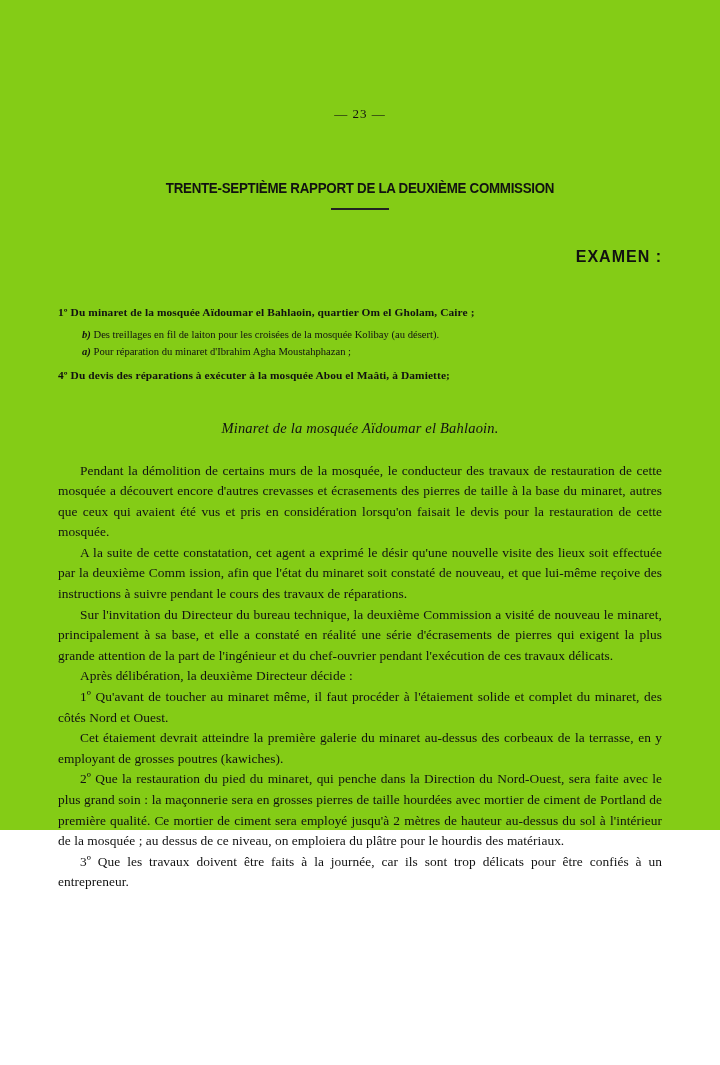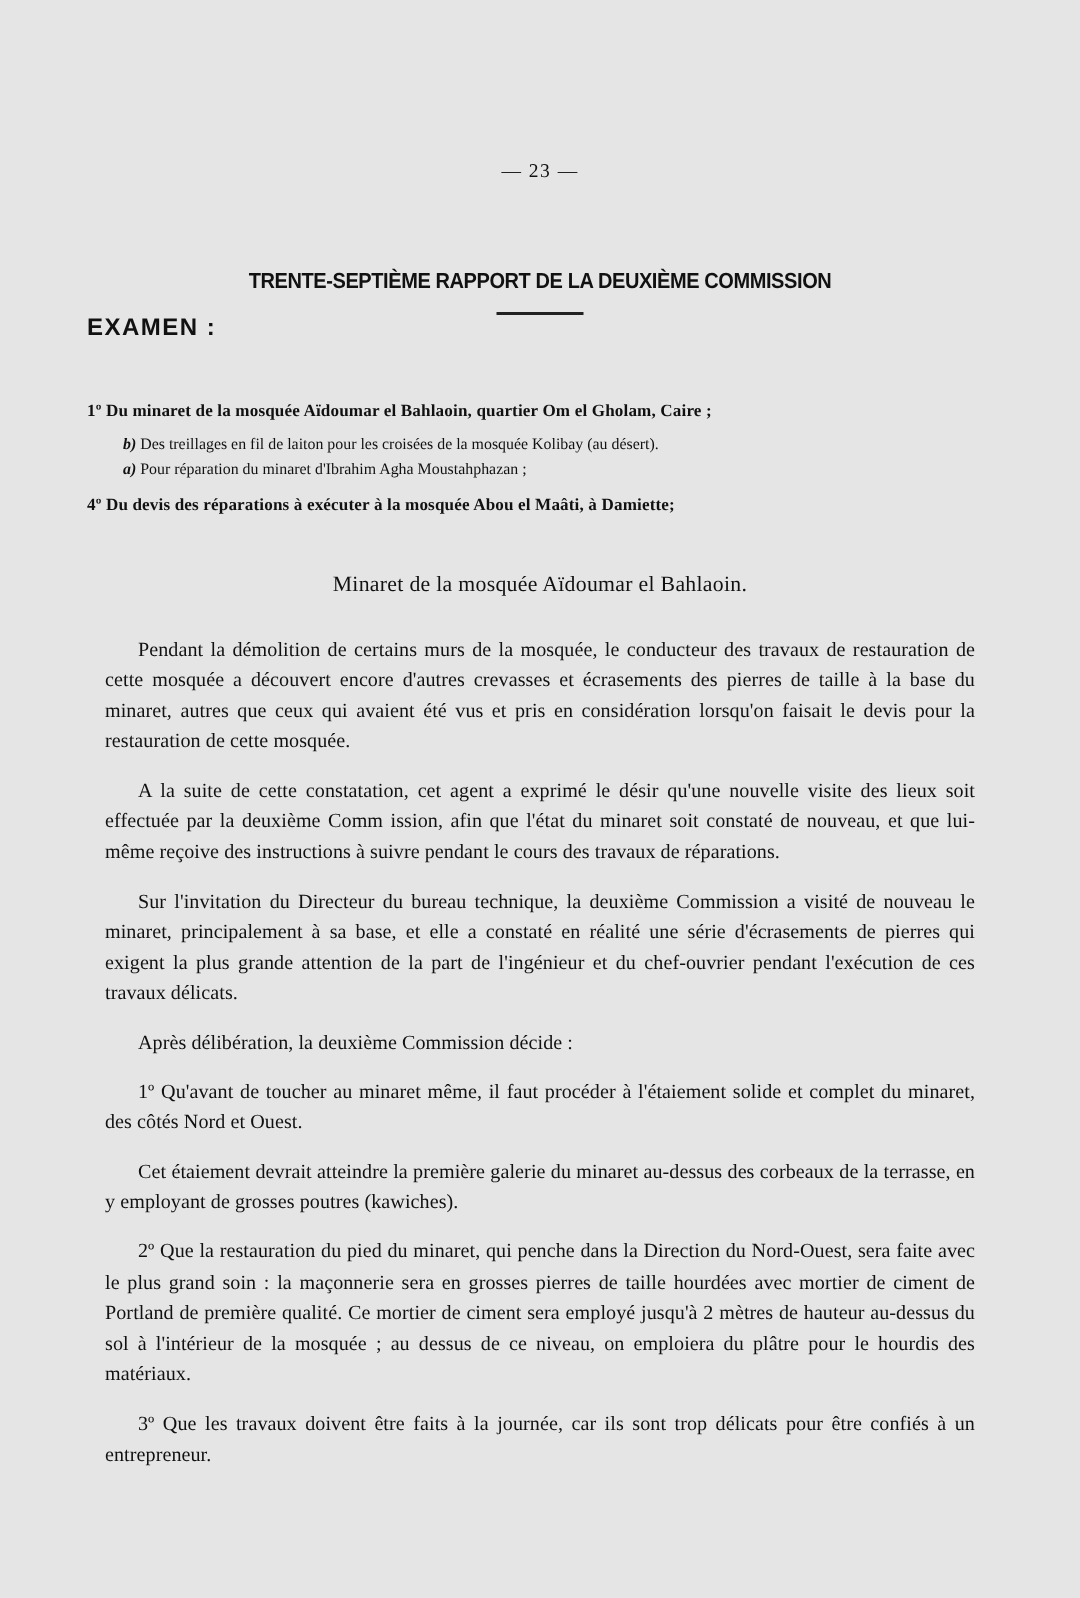--- a/index.html
+++ b/index.html
@@ -13,22 +13,22 @@
     font-family: "Liberation Serif", serif;
     color: #111111;
     position: relative;
     overflow: hidden;
   }
   .page {
     position: absolute;
     left: 0;
     top: 0;
     width: 720px;
-    height: 1065px;
-    background: #e5e5e5;
+    height: 830px;
+    background: #84cc16;
   }
   .content {
     position: absolute;
     left: 58px;
     top: 0;
     width: 604px;
   }
 
   
   .page-number {
@@ -51,21 +51,22 @@
   }
 
   .rule {
     width: 58px;
     height: 1.5px;
     background: #222;
     margin: 12px auto 0 auto;
   }
 
   .examen {
-    text-align: left;
+    text-align: right;
+    margin-top: 38px;
     font-family: "Liberation Sans", sans-serif;
     font-weight: bold;
     font-size: 16px;
     letter-spacing: 1px;
   }
 
   
   .enum {
     margin-top: 38px;
     font-family: "Liberation Serif", serif;
@@ -90,34 +91,35 @@
   .enum .sub .txt {
     font-weight: normal;
     font-style: normal;
   }
   .enum .gap { height: 7px; }
 
   
   .section-subtitle {
     margin-top: 36px;
     text-align: center;
+    font-style: italic;
     font-size: 14.5px;
     letter-spacing: 0.2px;
   }
 
   
   .body {
     margin-top: 24px;
     font-size: 13.4px;
     line-height: 20.6px;
     text-align: justify;
     letter-spacing: 0.05px;
   }
   .body p {
-    margin: 12px;
+    margin: 0;
     text-indent: 22px;
   }
 </style>
 </head>
 <body>
 
 <div class="page">
   <div class="content">
 
     <div class="page-number">— 23 —</div>
@@ -141,21 +143,21 @@
       <div class="gap"></div>
       <div class="item">4º Du devis des réparations à exécuter à la mosquée Abou el Maâti, à Damiette;</div>
     </div>
 
     <div class="section-subtitle">Minaret de la mosquée Aïdoumar el Bahlaoin.</div>
 
     <div class="body">
       <p>Pendant la démolition de certains murs de la mosquée, le conducteur des travaux de restauration de cette mosquée a découvert encore d'autres crevasses et écrasements des pierres de taille à la base du minaret, autres que ceux qui avaient été vus et pris en considération lorsqu'on faisait le devis pour la restauration de cette mosquée.</p>
       <p>A la suite de cette constatation, cet agent a exprimé le désir qu'une nouvelle visite des lieux soit effectuée par la deuxième Comm ission, afin que l'état du minaret soit constaté de nouveau, et que lui-même reçoive des instructions à suivre pendant le cours des travaux de réparations.</p>
       <p>Sur l'invitation du Directeur du bureau technique, la deuxième Commission a visité de nouveau le minaret, principalement à sa base, et elle a constaté en réalité une série d'écrasements de pierres qui exigent la plus grande attention de la part de l'ingénieur et du chef-ouvrier pendant l'exécution de ces travaux délicats.</p>
-      <p>Après délibération, la deuxième Commission décide :</p>
+      <p>Après délibération, la deuxième Directeur décide :</p>
       <p>1º Qu'avant de toucher au minaret même, il faut procéder à l'étaiement solide et complet du minaret, des côtés Nord et Ouest.</p>
       <p>Cet étaiement devrait atteindre la première galerie du minaret au-dessus des corbeaux de la terrasse, en y employant de grosses poutres (kawiches).</p>
       <p>2º Que la restauration du pied du minaret, qui penche dans la Direction du Nord-Ouest, sera faite avec le plus grand soin : la maçonnerie sera en grosses pierres de taille hourdées avec mortier de ciment de Portland de première qualité. Ce mortier de ciment sera employé jusqu'à 2 mètres de hauteur au-dessus du sol à l'intérieur de la mosquée ; au dessus de ce niveau, on emploiera du plâtre pour le hourdis des matériaux.</p>
       <p>3º Que les travaux doivent être faits à la journée, car ils sont trop délicats pour être confiés à un entrepreneur.</p>
     </div>
 
   </div>
 </div>
 
 </body></html>

